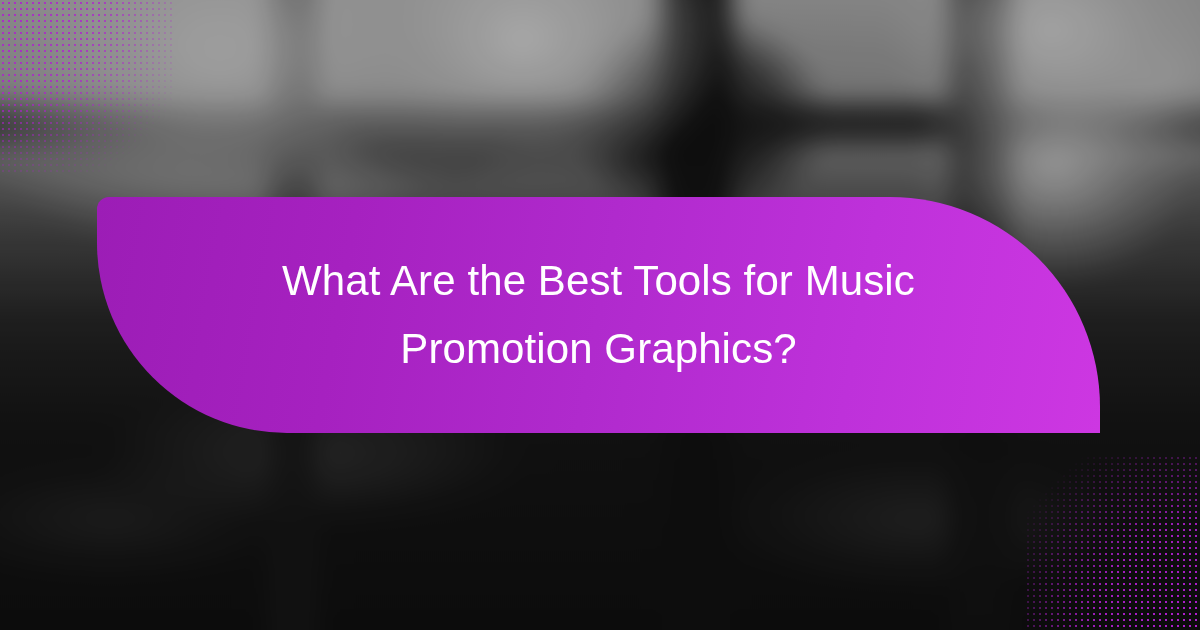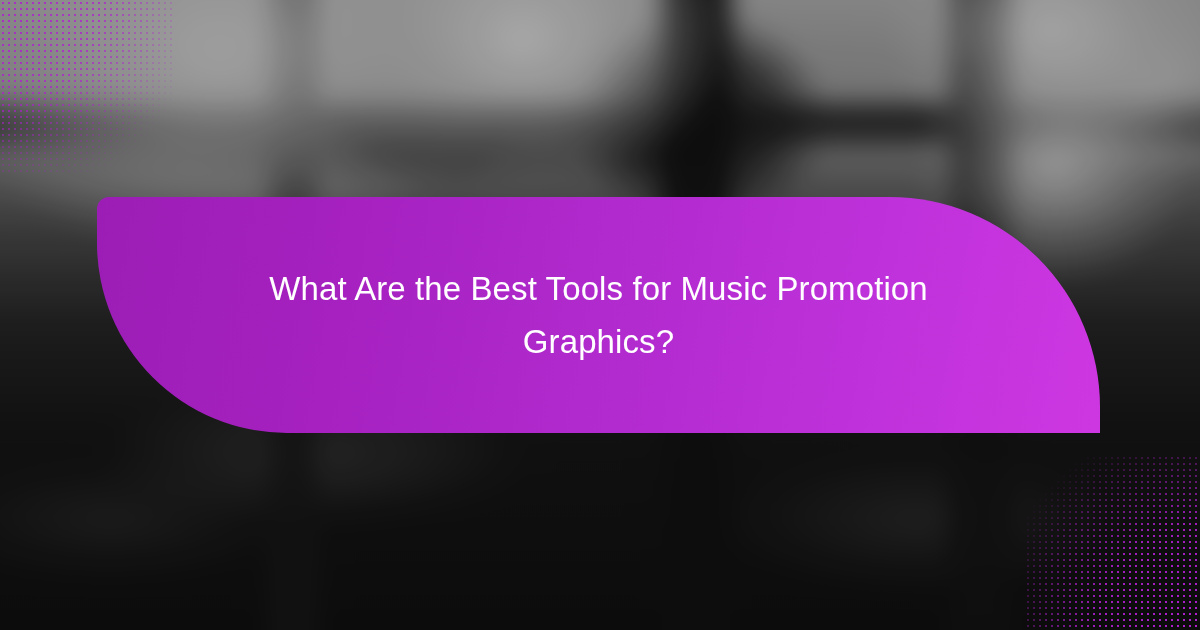--- a/index.html
+++ b/index.html
@@ -93,21 +93,21 @@
     display: flex;
     align-items: center;
     justify-content: center;
     box-sizing: border-box;
     padding: 0 130px;
   }
 
   .title-text {
     color: #ffffff;
     font-family: "Liberation Sans", sans-serif;
-    font-size: 33px;
+    font-size: 42px;
     font-weight: 400;
     line-height: 1.62;
     text-align: center;
     letter-spacing: 0.1px;
     margin: 0;
     width: 100%;
   }
 </style>
 </head>
 <body>

